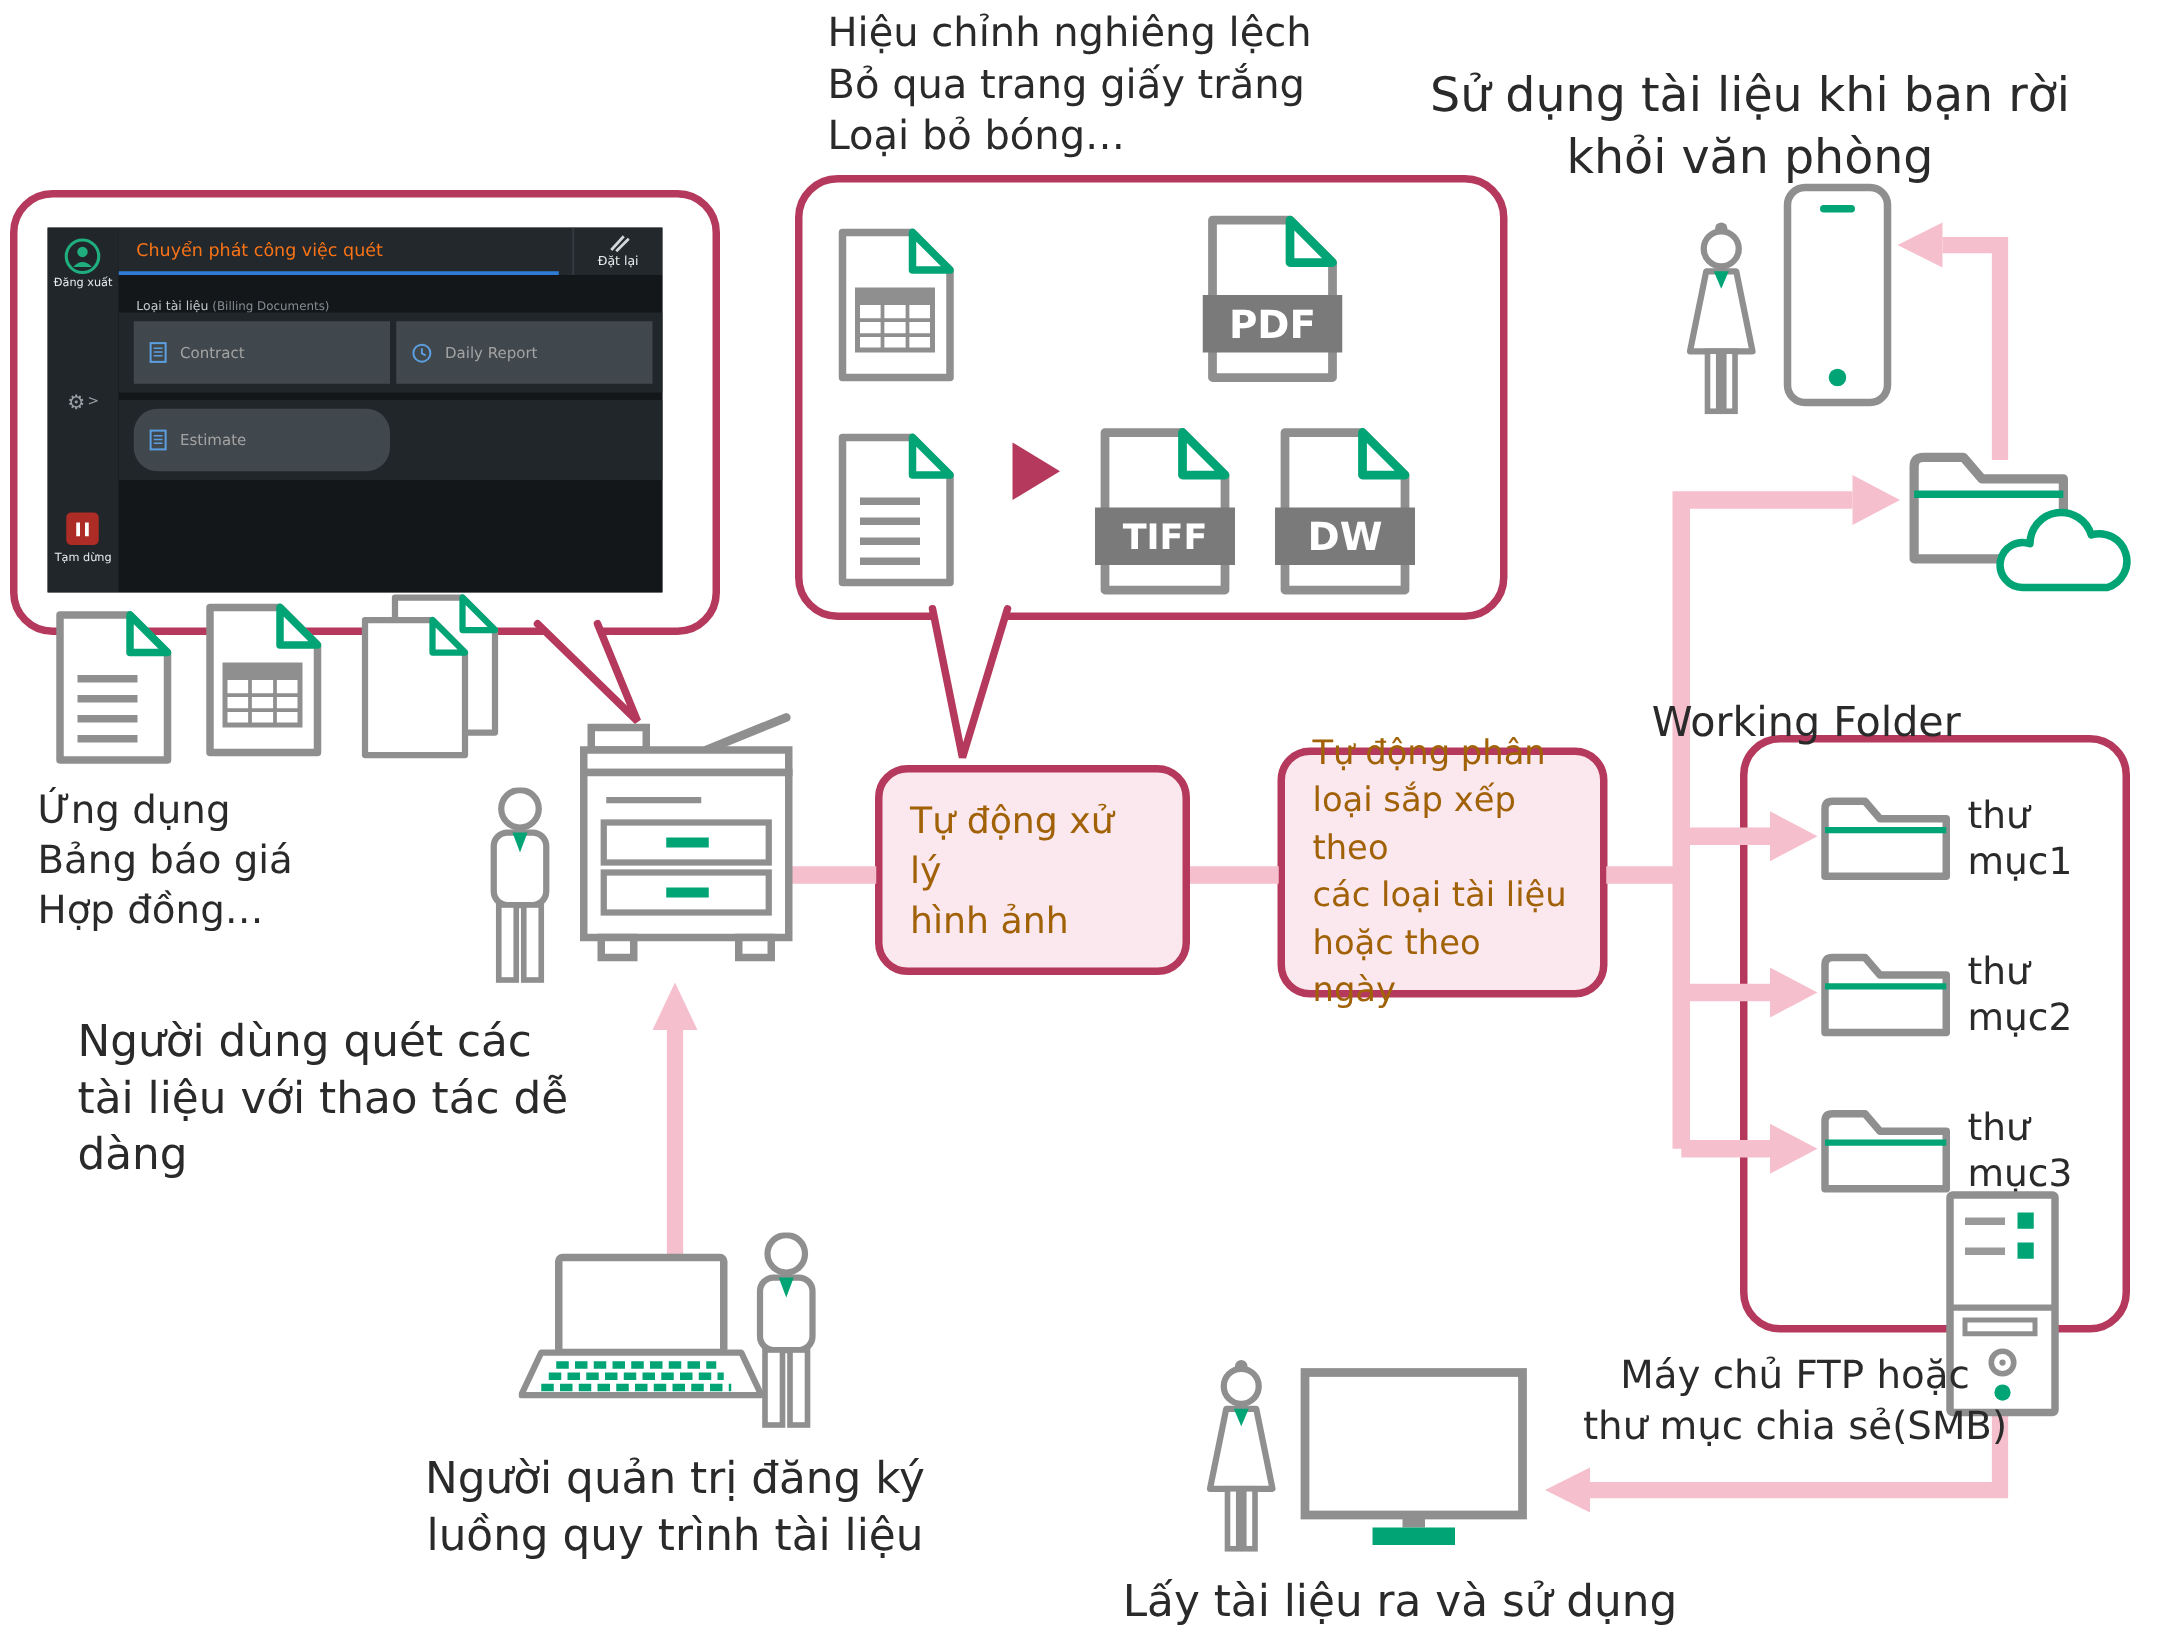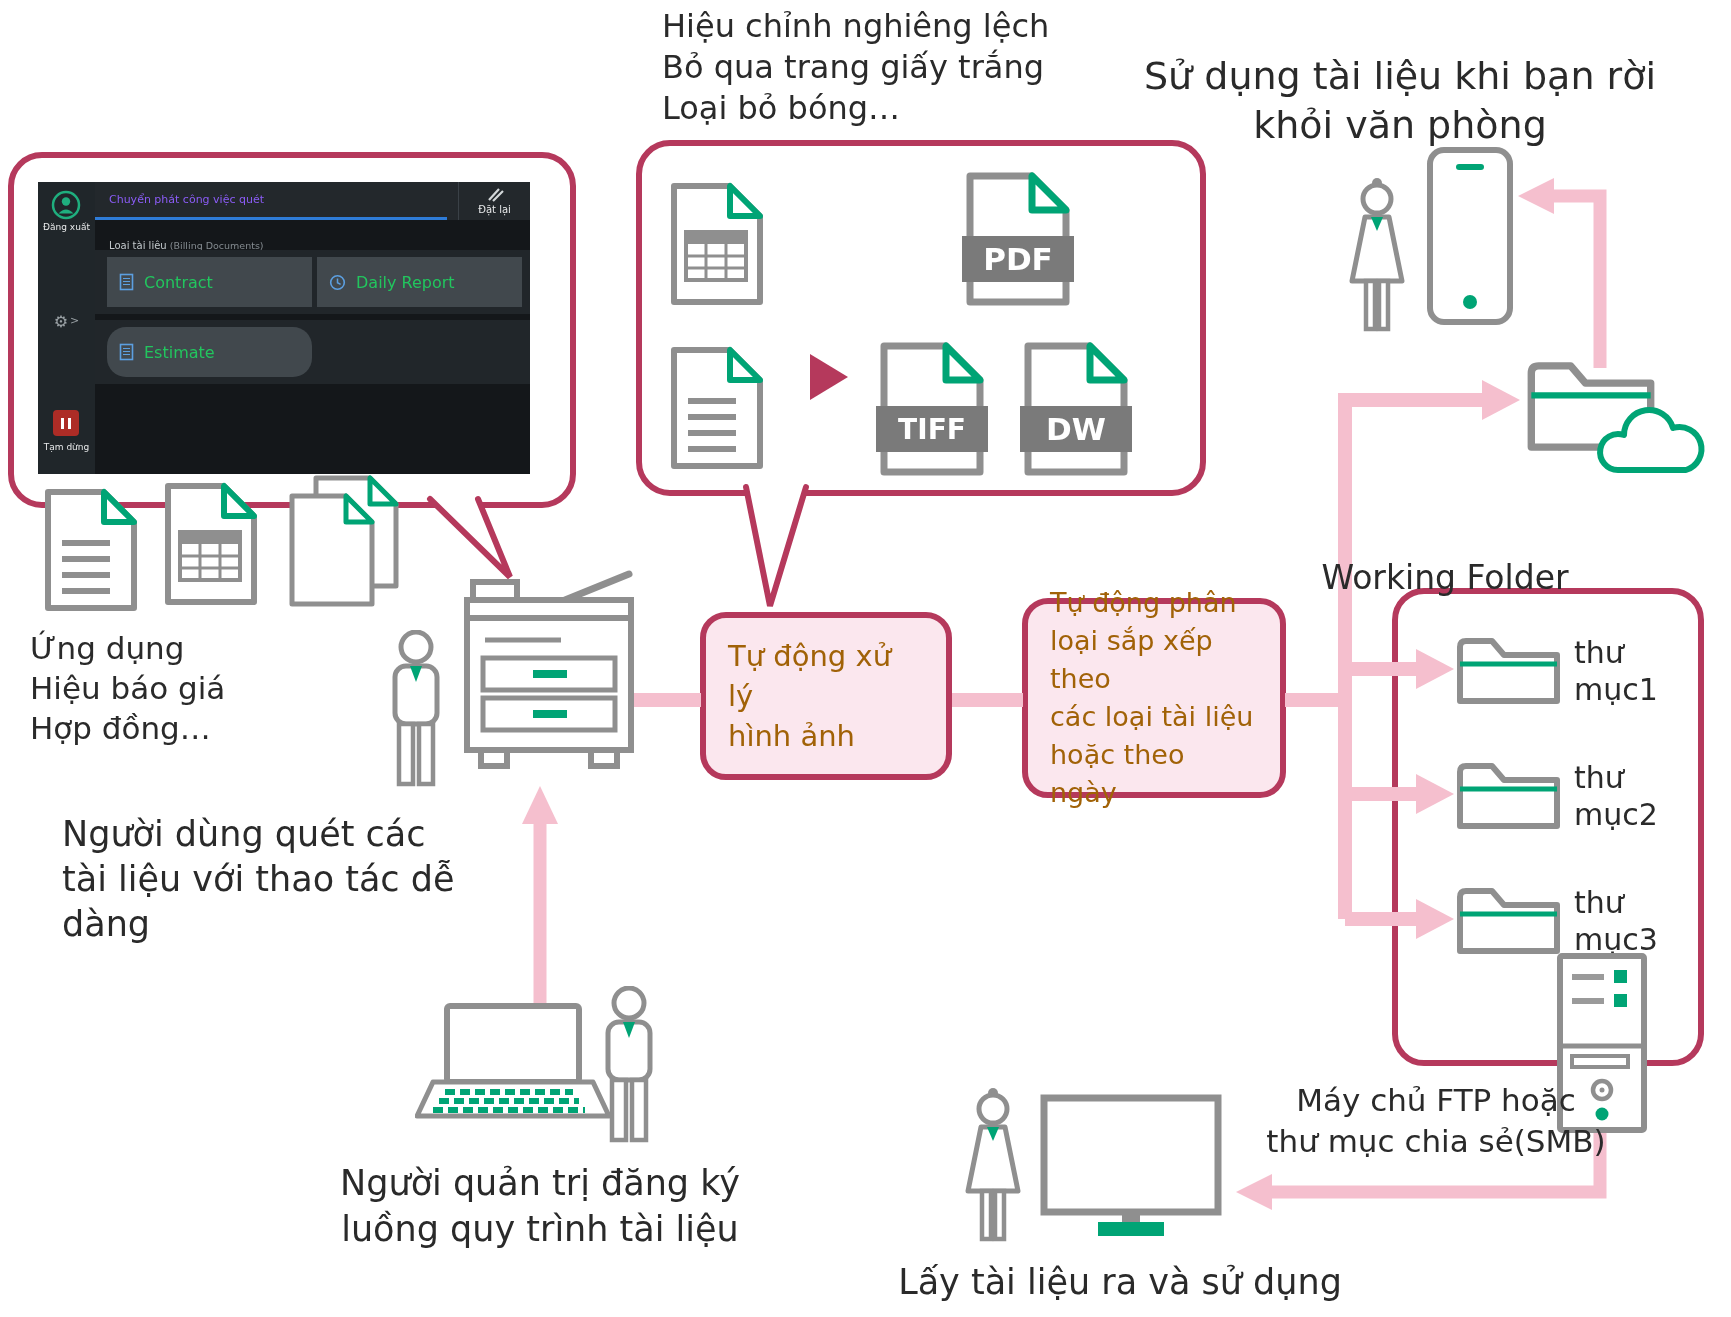--- a/index.html
+++ b/index.html
@@ -27,31 +27,31 @@
   .panel{position:absolute;z-index:3;width:492px;height:292px;background:#14171a;overflow:hidden;}
   .sidebar{position:absolute;left:0;top:0;width:57px;height:292px;background:#20262a;}
   .sb-avatar{position:absolute;left:13px;top:8px;}
   .sb-label{position:absolute;left:0;width:57px;text-align:center;font-size:9px;color:#e8eaeb;}
   .sb-gear{position:absolute;left:0;top:130px;width:57px;text-align:center;color:#9aa1a5;font-size:16px;}
   .sb-gear .chev{font-size:11px;vertical-align:3px;margin-left:2px;}
   .sb-pause{position:absolute;left:15px;top:228px;width:26px;height:26px;background:#ad2c26;border-radius:4px;
             display:flex;align-items:center;justify-content:center;gap:4px;}
   .sb-pause i{width:3px;height:11px;background:#fff;}
   .p-header{position:absolute;left:57px;top:0;width:435px;height:38px;background:#23282c;}
-  .p-title{position:absolute;left:14px;top:11px;font-size:11px;color:#8b5cf6;white-space:nowrap;}
+  .p-title{position:absolute;left:14px;top:11px;font-size:14px;color:#f97316;white-space:nowrap;}
   .p-reset{position:absolute;right:0;top:0;width:72px;height:38px;border-left:1px solid #3a4147;
            display:flex;flex-direction:column;align-items:center;justify-content:center;gap:2px;
            color:#e8eaeb;font-size:10px;box-sizing:border-box;}
   .p-blue{position:absolute;left:0;bottom:0;width:352px;height:3px;background:#2e7cd8;}
   .p-content{position:absolute;left:57px;top:38px;width:435px;height:254px;background:#14171a;}
   .p-doctype{position:absolute;left:14px;top:20px;font-size:10px;color:#c3c9cc;white-space:nowrap;}
   .p-doctype .dim{color:#848b90;font-size:9.5px;}
   .strip{position:absolute;left:0;width:435px;height:64px;background:#21262a;}
   .pbtn{position:absolute;width:205px;height:50px;background:#41484d;display:flex;align-items:center;gap:10px;
-        padding-left:12px;box-sizing:border-box;color:#22c55e;font-size:16px;}
+        padding-left:12px;box-sizing:border-box;color:#a3a3a3;font-size:12px;}
 
   svg text{font-family:"DejaVu Sans","Liberation Sans",sans-serif;font-weight:bold;fill:#fff;}
 </style>
 </head>
 <body>
 
 <div class="stage">
 
   <div class="bubble" style="left:8px;top:152px;width:568px;height:356px;"></div>
   <div class="bubble" style="left:636px;top:140px;width:570px;height:356px;"></div>
@@ -317,21 +317,21 @@
   <div class="icon" style="left:282px;top:474px;">
     <svg width="124" height="136" viewBox="0 0 124 136">
       <path d="M34 4 H88 L114 30 V112 H34 Z" fill="#fff" stroke="#8f8f8f" stroke-width="5" stroke-linejoin="round"></path>
       <path d="M88 4 V30 H114 Z" fill="#fff" stroke="#00a475" stroke-width="5" stroke-linejoin="round"></path>
       <path d="M10 22 H64 L90 48 V130 H10 Z" fill="#fff" stroke="#8f8f8f" stroke-width="5" stroke-linejoin="round"></path>
       <path d="M64 22 V48 H90 Z" fill="#fff" stroke="#00a475" stroke-width="5" stroke-linejoin="round"></path>
     </svg>
   </div>
   <div class="txt" style="left:30px;top:628px;font-size:31px;line-height:40px;">
     <div>Ứng dụng</div>
-    <div>Hiệu báo giá</div>
+    <div>Bảng báo giá</div>
     <div>Hợp đồng…</div>
   </div>
 
   <div class="icon" style="left:380px;top:630px;">
     <svg width="72" height="162" viewBox="0 0 72 162">
       <circle cx="36" cy="17" r="15" fill="#fff" stroke="#8f8f8f" stroke-width="5"></circle>
       <rect x="15" y="36" width="42" height="58" rx="11" fill="#fff" stroke="#8f8f8f" stroke-width="5"></rect>
       <polygon points="30,36 42,36 36,52" fill="#00a475"></polygon>
       <rect x="19" y="94" width="14" height="60" fill="#fff" stroke="#8f8f8f" stroke-width="4.5"></rect>
       <rect x="39" y="94" width="14" height="60" fill="#fff" stroke="#8f8f8f" stroke-width="4.5"></rect>

